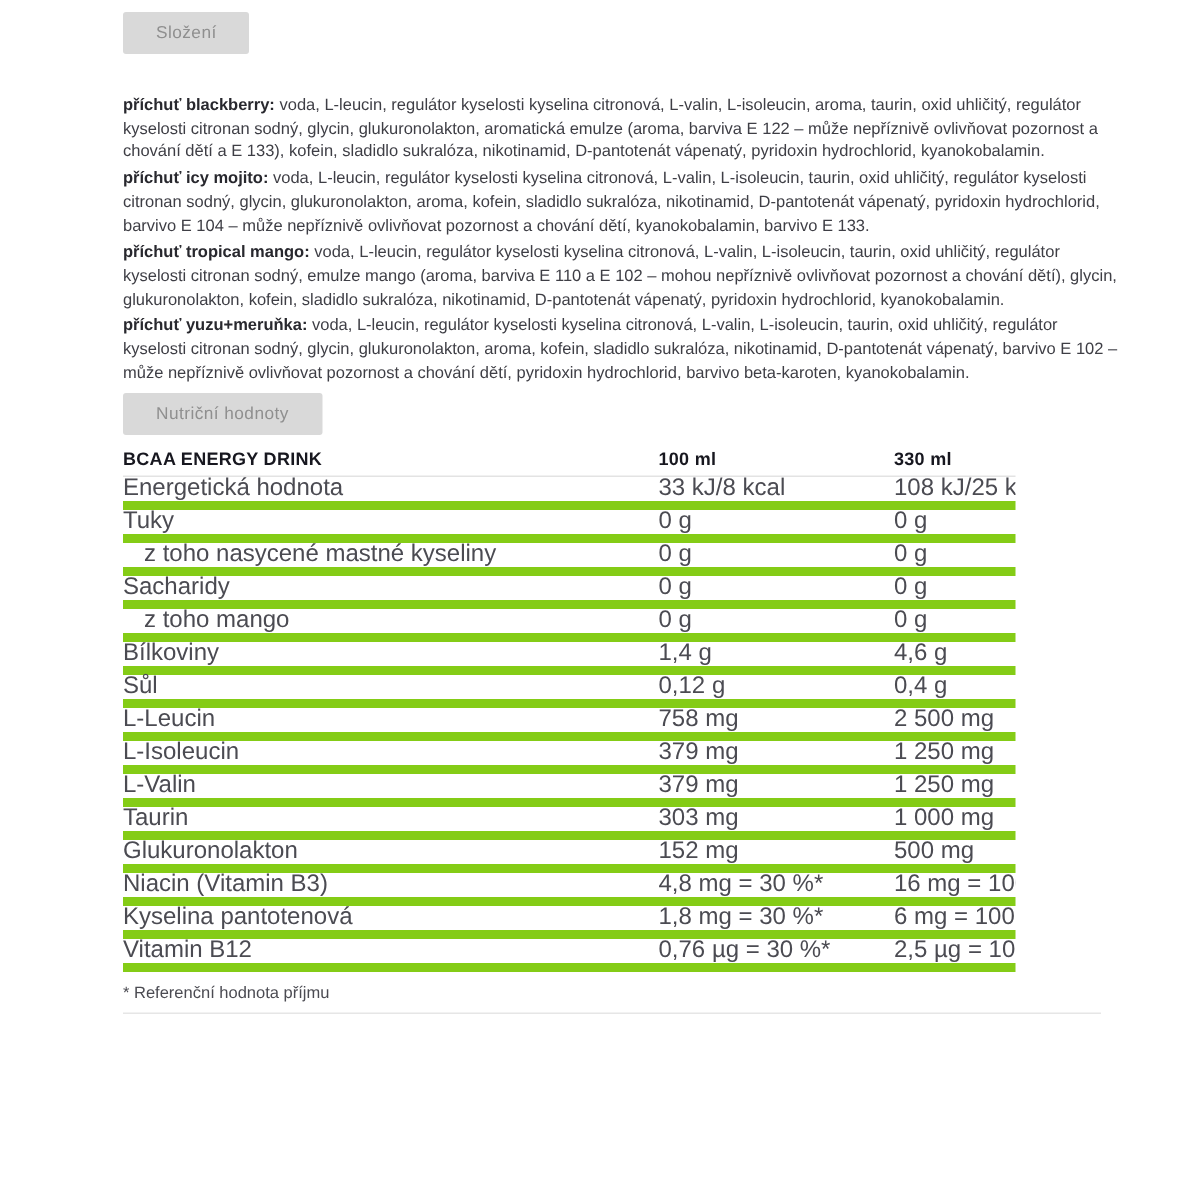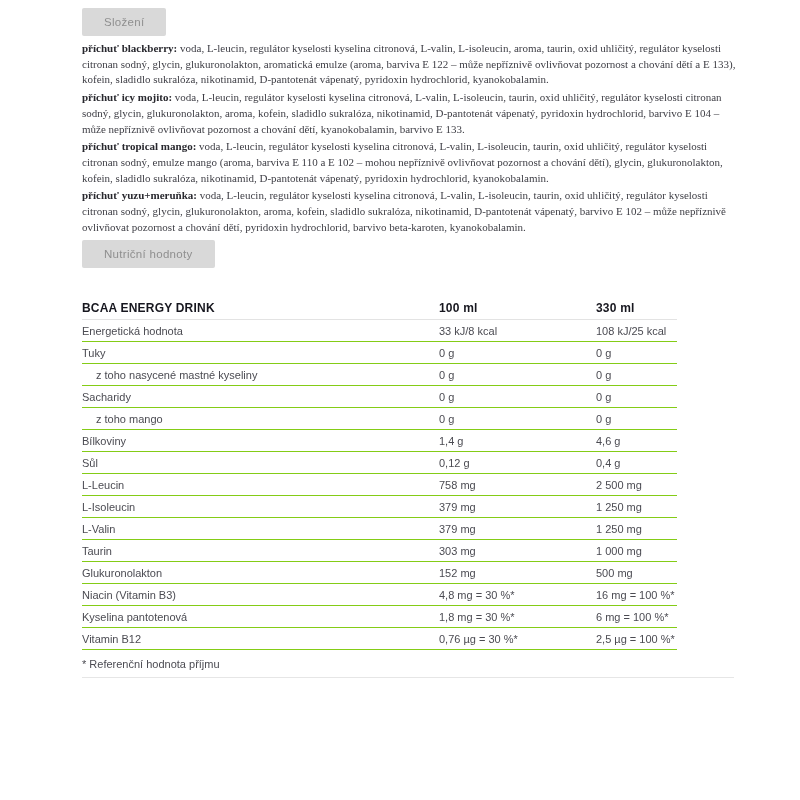--- a/index.html
+++ b/index.html
@@ -23,42 +23,42 @@
     line-height: 28px;
     height: 28px;
     padding: 0 22px;
     border: none;
     border-radius: 2px;
     font-family: inherit;
     letter-spacing: 0.3px;
     cursor: pointer;
   }
   
-  .ingredients { margin-top: 5px; font-family: Liberation Serif, serif; }
+  .ingredients { margin-top: 27px; }
   .flavor-para {
     font-size: 11px;
     line-height: 15.7px;
     color: #3e3e45;
     margin-bottom: 2px;
     text-align: left;
   }
   .flavor-label {
     font-weight: bold;
     color: #28282e;
   }
   
   .nutrition-tab-wrap { margin-top: 5px; }
-  .nutri-table { margin-top: 28px; width: 595px; }
+  .nutri-table { margin-top: 4px; width: 595px; }
   .t-row {
     display: grid;
     grid-template-columns: 357px 157px 81px;
     align-items: center;
     height: 22px;
-    border-bottom: 1px solid #84cc16;
-    font-size: 11px;
+    border-bottom: 6px solid #84cc16;
+    font-size: 16px;
     color: #4b4b52;
   }
   .t-row.head {
     height: 24px;
     font-size: 12px;
     font-weight: bold;
     color: #17171f;
     letter-spacing: 0.2px;
     border-bottom: 1px solid #e3e3e3;
   }

